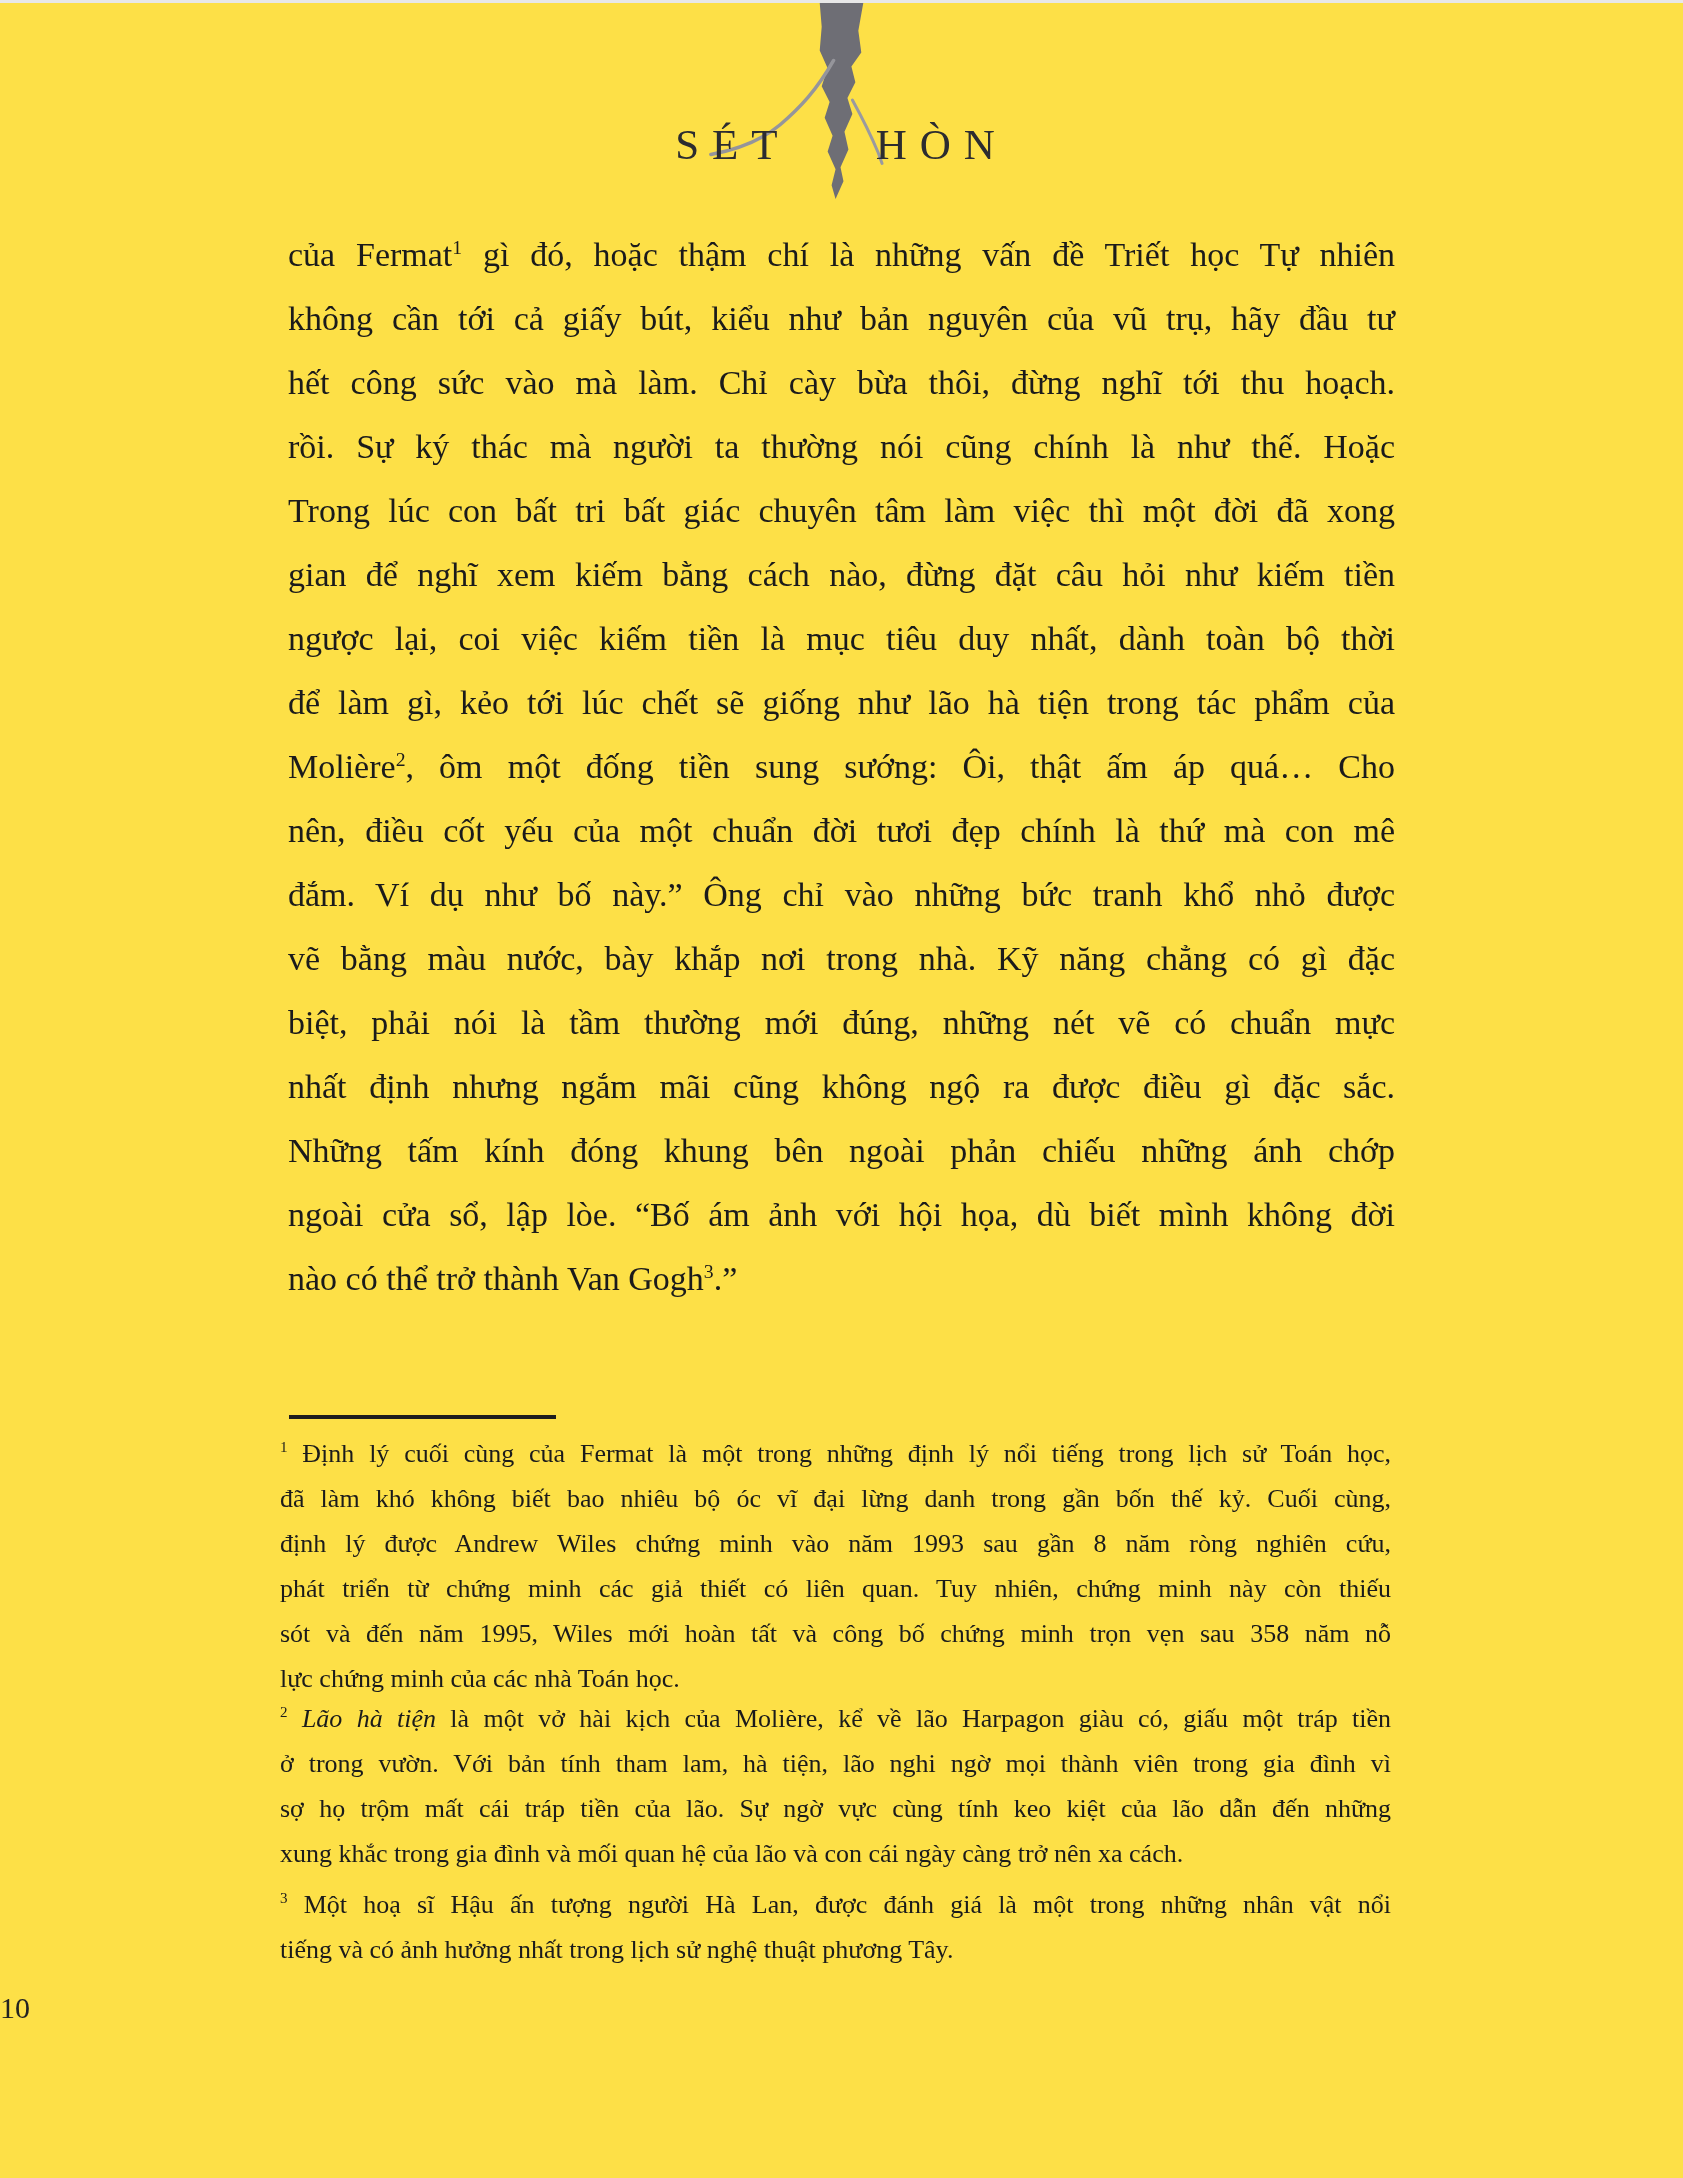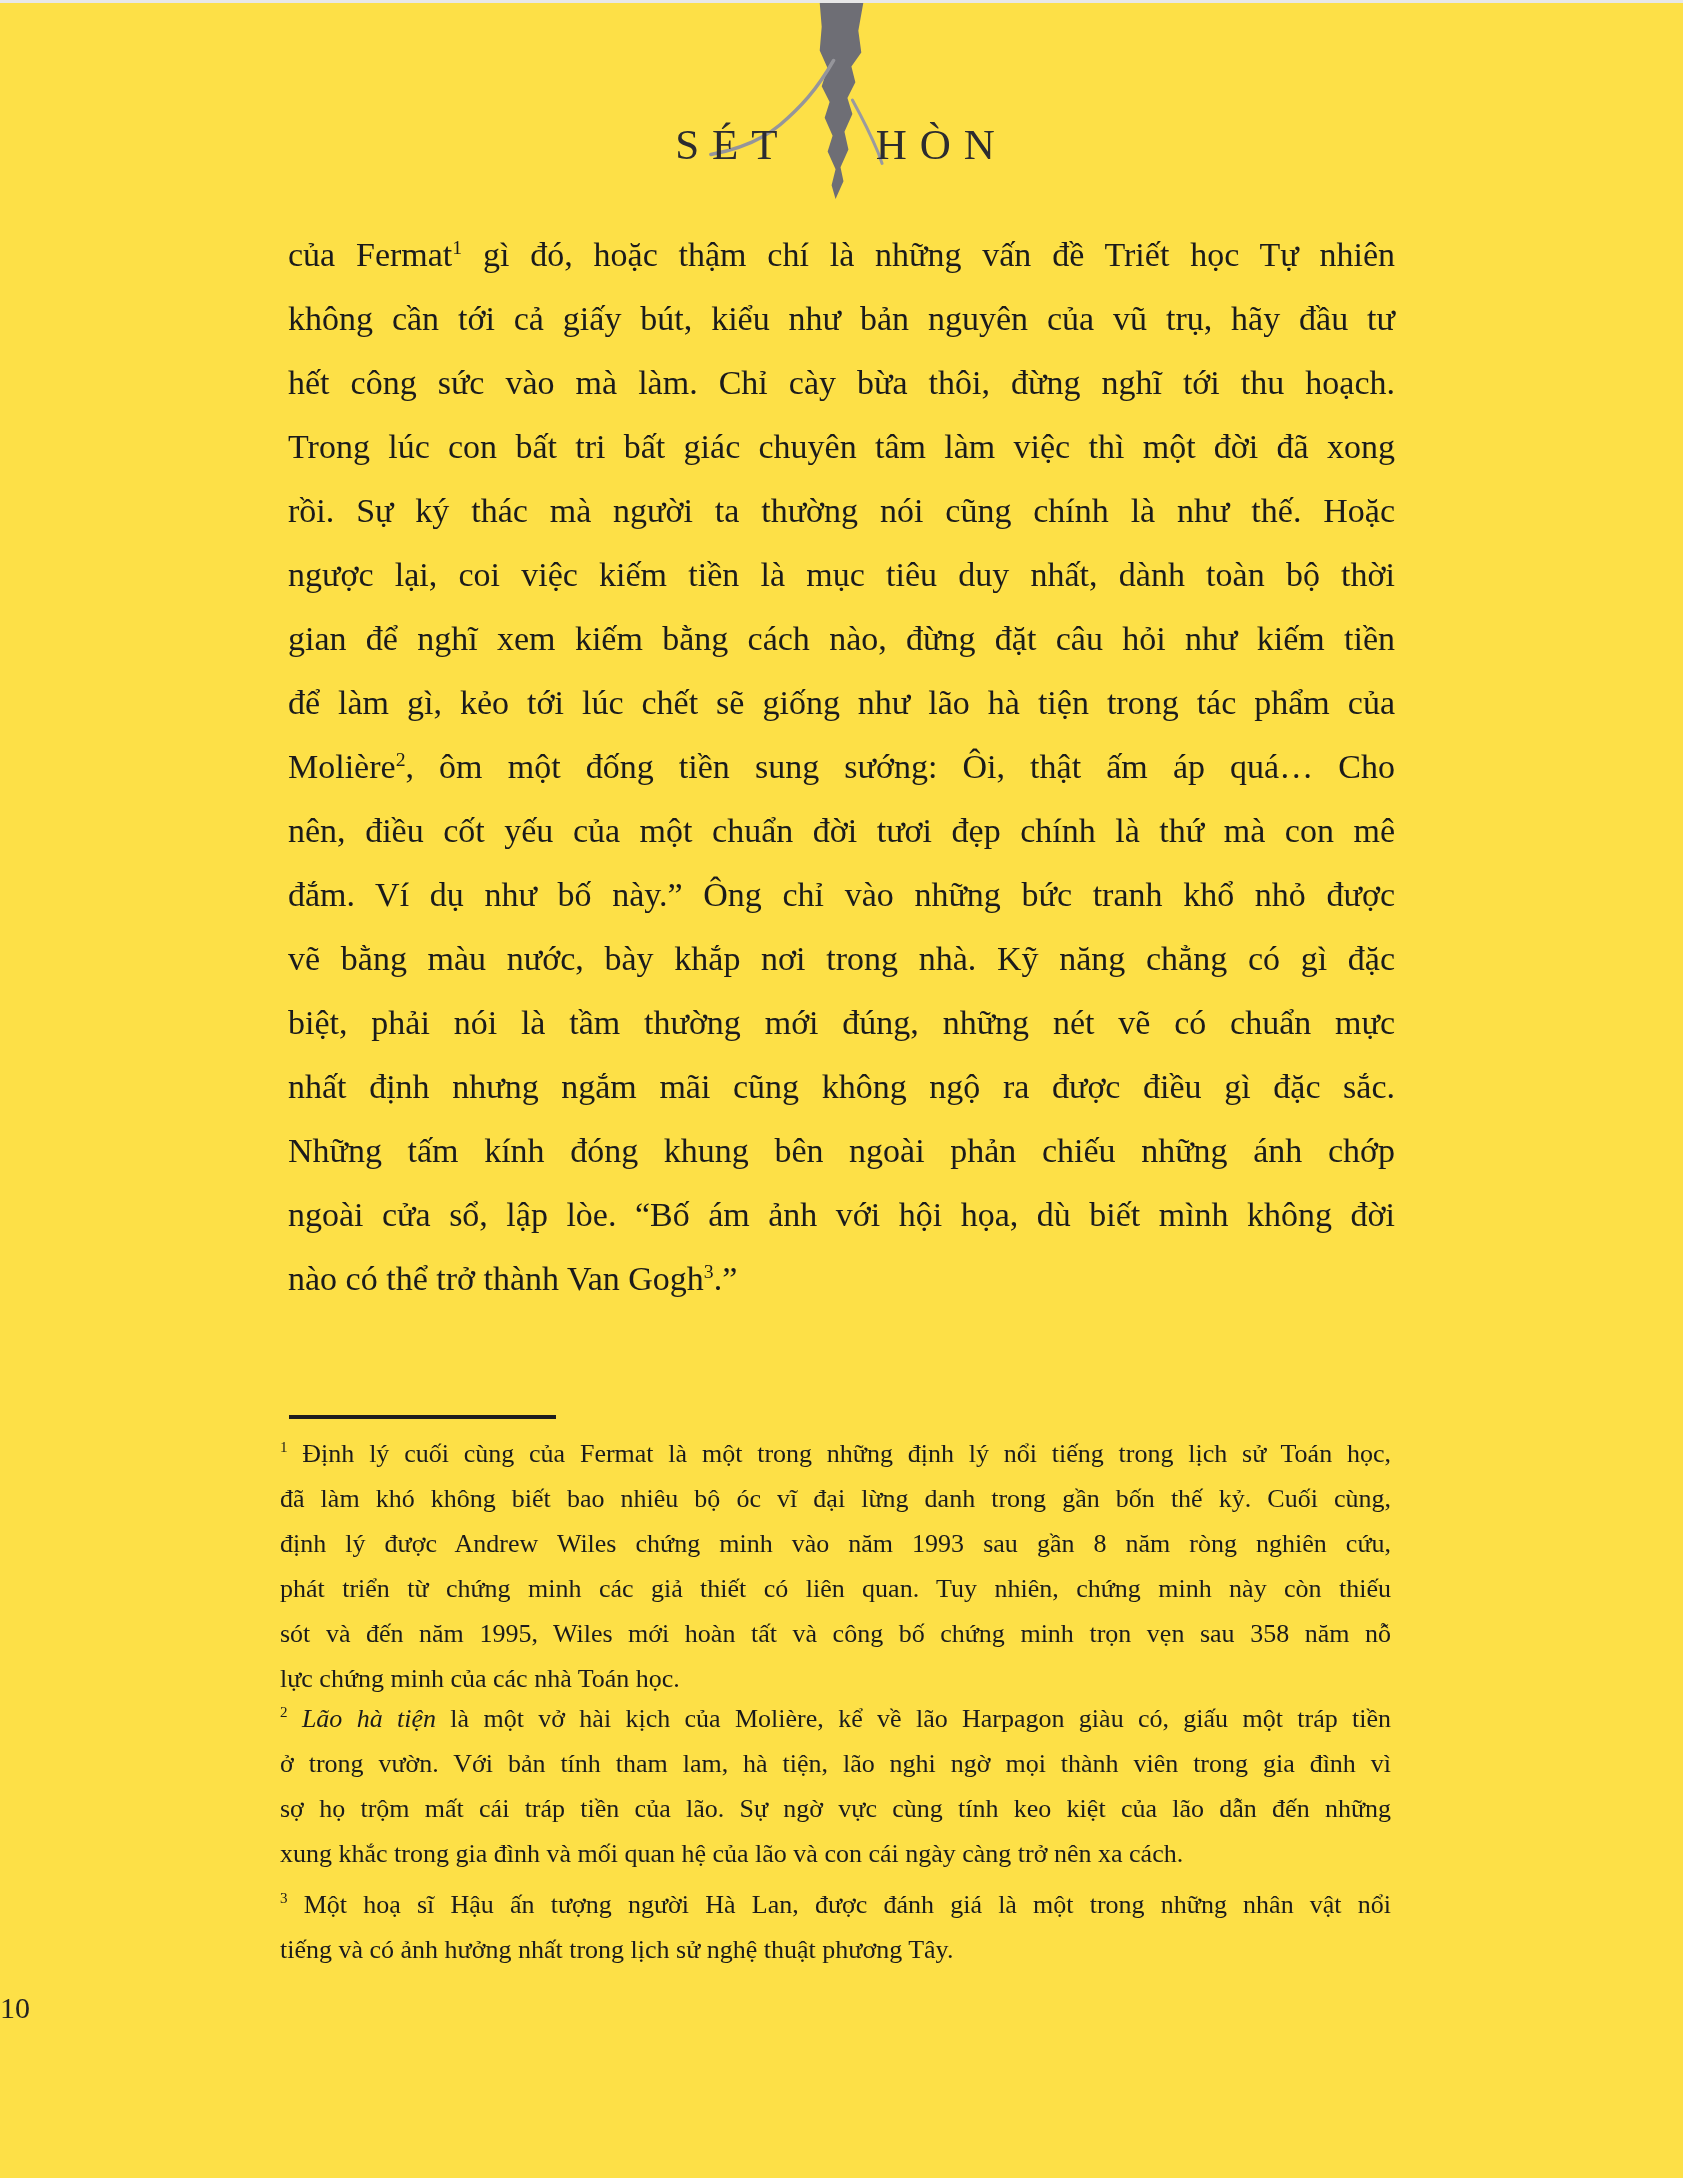--- a/index.html
+++ b/index.html
@@ -51,24 +51,24 @@
 
   <div class="header">
     <span>SÉT</span>
     <span>HÒN</span>
   </div>
 
   <div class="body-text" id="body-text">
       <div class="line"><span>của Fermat</span><sup>1</sup><span> gì đó, hoặc thậm chí là những vấn đề Triết học Tự nhiên</span></div>
       <div class="line"><span>không cần tới cả giấy bút, kiểu như bản nguyên của vũ trụ, hãy đầu tư</span></div>
       <div class="line"><span>hết công sức vào mà làm. Chỉ cày bừa thôi, đừng nghĩ tới thu hoạch.</span></div>
+      <div class="line"><span>rồi. Sự ký thác mà người ta thường nói cũng chính là như thế. Hoặc</span></div>
       <div class="line"><span>Trong lúc con bất tri bất giác chuyên tâm làm việc thì một đời đã xong</span></div>
-      <div class="line"><span>rồi. Sự ký thác mà người ta thường nói cũng chính là như thế. Hoặc</span></div>
+      <div class="line"><span>gian để nghĩ xem kiếm bằng cách nào, đừng đặt câu hỏi như kiếm tiền</span></div>
       <div class="line"><span>ngược lại, coi việc kiếm tiền là mục tiêu duy nhất, dành toàn bộ thời</span></div>
-      <div class="line"><span>gian để nghĩ xem kiếm bằng cách nào, đừng đặt câu hỏi như kiếm tiền</span></div>
       <div class="line"><span>để làm gì, kẻo tới lúc chết sẽ giống như lão hà tiện trong tác phẩm của</span></div>
       <div class="line"><span>Molière</span><sup>2</sup><span>, ôm một đống tiền sung sướng: Ôi, thật ấm áp quá… Cho</span></div>
       <div class="line"><span>nên, điều cốt yếu của một chuẩn đời tươi đẹp chính là thứ mà con mê</span></div>
       <div class="line"><span>đắm. Ví dụ như bố này.” Ông chỉ vào những bức tranh khổ nhỏ được</span></div>
       <div class="line"><span>vẽ bằng màu nước, bày khắp nơi trong nhà. Kỹ năng chẳng có gì đặc</span></div>
       <div class="line"><span>biệt, phải nói là tầm thường mới đúng, những nét vẽ có chuẩn mực</span></div>
       <div class="line"><span>nhất định nhưng ngắm mãi cũng không ngộ ra được điều gì đặc sắc.</span></div>
       <div class="line"><span>Những tấm kính đóng khung bên ngoài phản chiếu những ánh chớp</span></div>
       <div class="line"><span>ngoài cửa sổ, lập lòe. “Bố ám ảnh với hội họa, dù biết mình không đời</span></div>
       <div class="line last"><span>nào có thể trở thành Van Gogh</span><sup>3</sup><span>.”</span></div>

